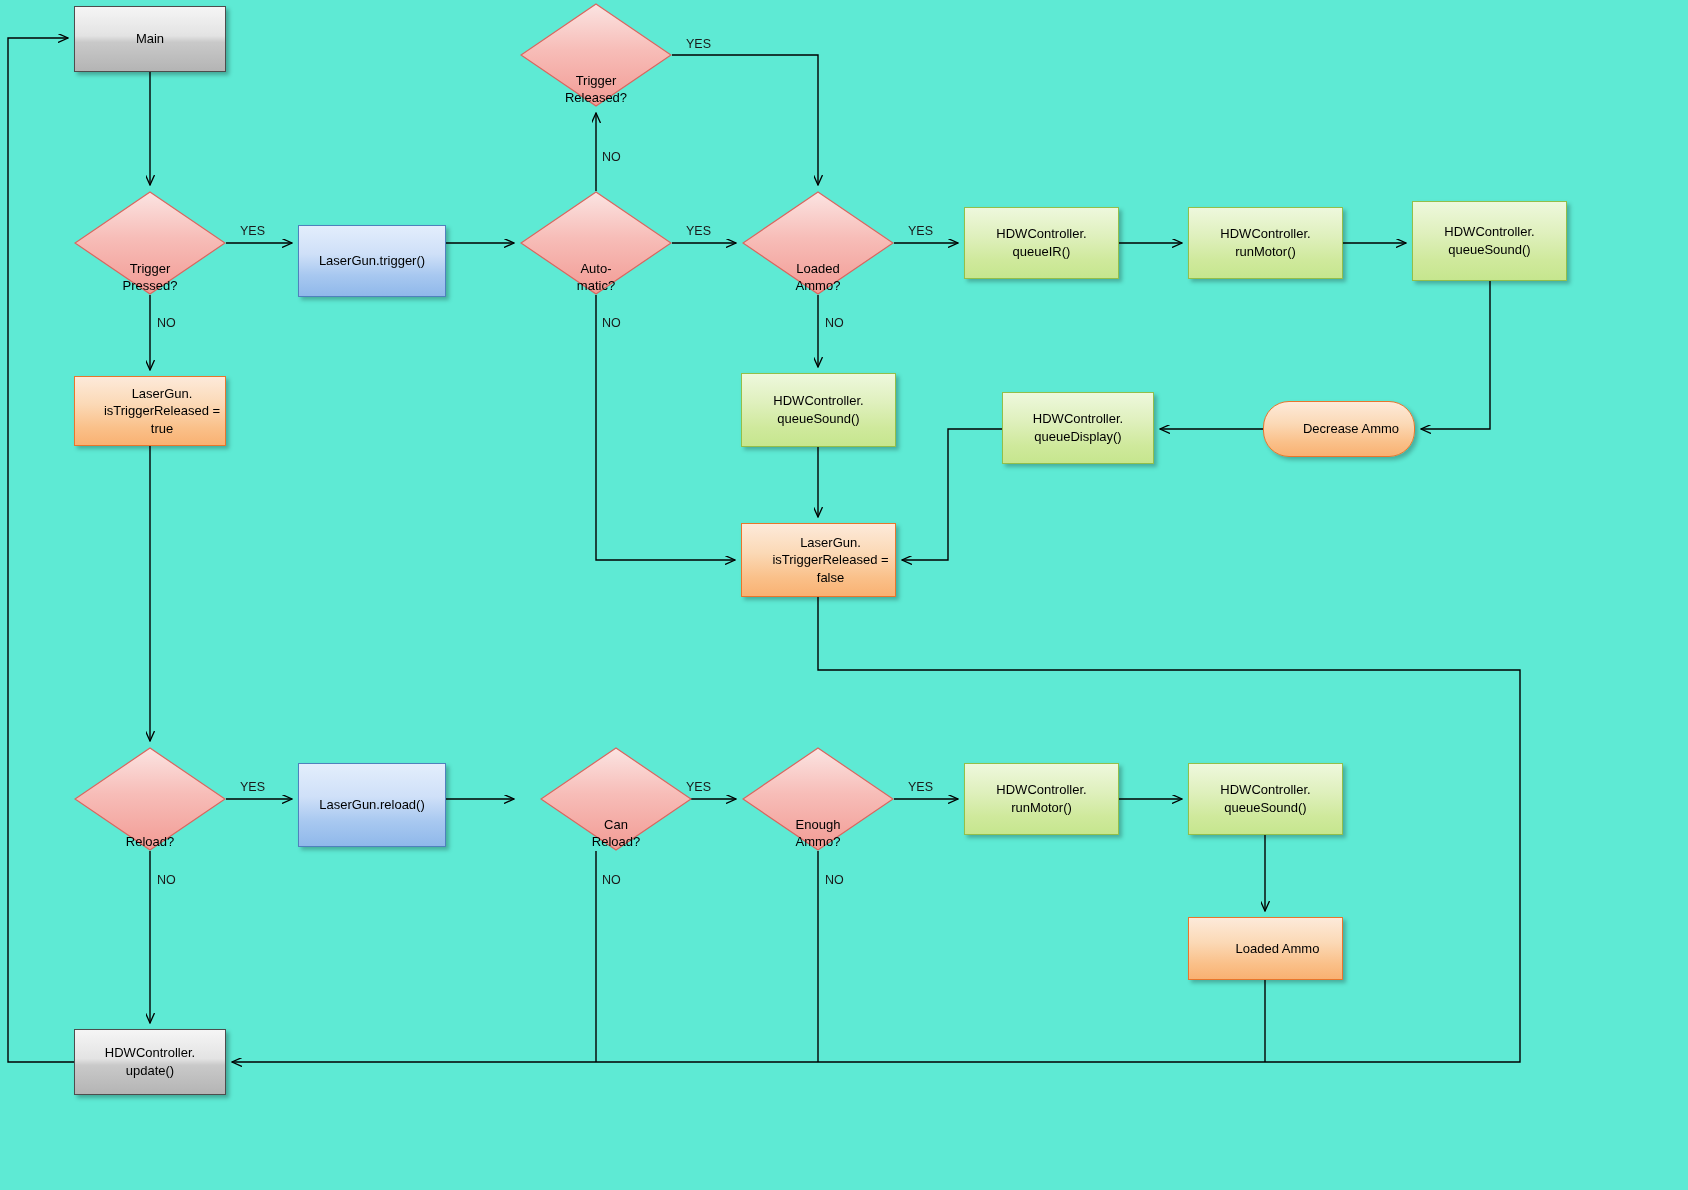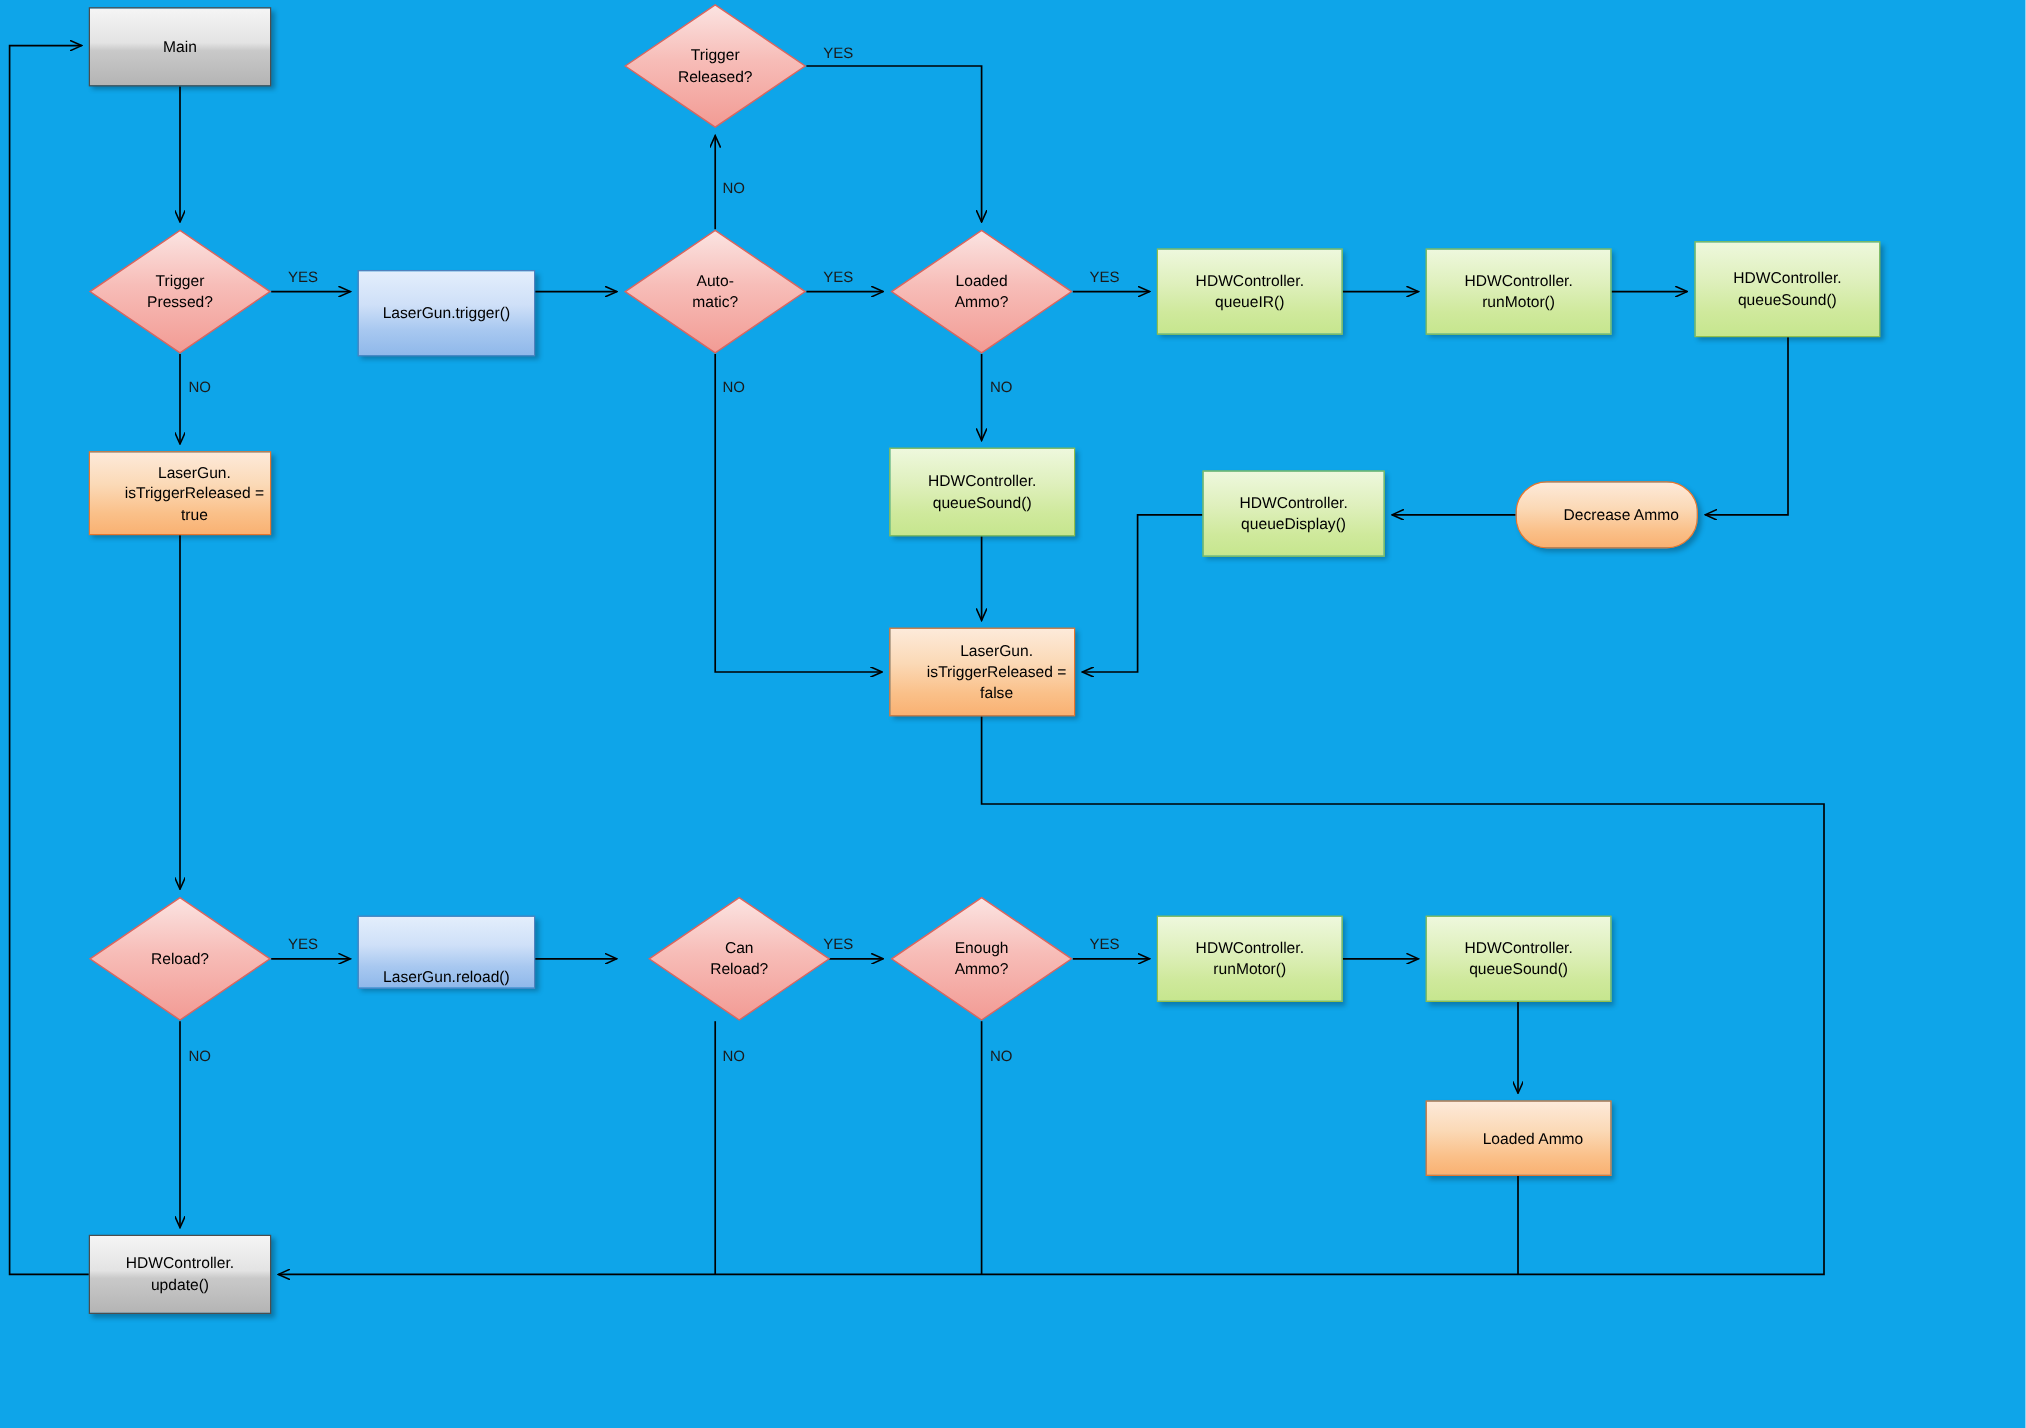--- a/index.html
+++ b/index.html
@@ -4,21 +4,21 @@
 <style>
   html, body {
     margin: 0;
     padding: 0;
     background: #ffffff;
   }
   #canvas {
     position: relative;
     width: 1688px;
     height: 1190px;
-    background: #0ea5e9;
+    background: #5eead4;
     font-family: "Liberation Sans", sans-serif;
     overflow: hidden;
   }
   svg#wires {
     position: absolute;
     left: 0; top: 0;
     width: 1688px;
     height: 1190px;
     pointer-events: none;
   }
@@ -57,20 +57,21 @@
     background: linear-gradient(to bottom, #fdeada 0%, #fbd9b6 40%, #fac089 75%, #f9b172 100%);
     border: 1px solid #e8762c;
     box-shadow: 3px 3px 4px rgba(0,0,0,0.25);
     padding-left: 24px;
   }
   
   .node.diamond {
     background: transparent;
     border: none;
     box-shadow: none;
+    align-items: flex-end;
   }
   .diamond-shape {
     position: absolute;
     left: 0; top: 0;
     width: 100%;
     height: 100%;
   }
   .diamond-label {
     position: relative;
     z-index: 2;
@@ -195,21 +196,21 @@
       <div class="node diamond" style="left: 74px; top: 747px; width: 152px; height: 104px;"><svg class="diamond-shape" viewBox="0 0 152 104" preserveAspectRatio="none">
           <defs>
             <linearGradient id="dg14" x1="0" y1="0" x2="0" y2="1">
               <stop offset="0%" stop-color="#fbe4e2"></stop>
               <stop offset="45%" stop-color="#f7bdb8"></stop>
               <stop offset="100%" stop-color="#f29b94"></stop>
             </linearGradient>
           </defs>
           <polygon points="76,1 151,52 76,103 1,52" fill="url(#dg14)" stroke="#d9665f" stroke-width="1.2"></polygon>
         </svg><span class="diamond-label">Reload?</span></div>
-      <div class="node blue" style="left: 298px; top: 763px; width: 148px; height: 61px; align-items: flex-end;"><span>LaserGun.reload()</span></div>
+      <div class="node blue" style="left: 298px; top: 763px; width: 148px; height: 84px;"><span>LaserGun.reload()</span></div>
       <div class="node diamond" style="left: 540px; top: 747px; width: 152px; height: 104px;"><svg class="diamond-shape" viewBox="0 0 152 104" preserveAspectRatio="none">
           <defs>
             <linearGradient id="dg16" x1="0" y1="0" x2="0" y2="1">
               <stop offset="0%" stop-color="#fbe4e2"></stop>
               <stop offset="45%" stop-color="#f7bdb8"></stop>
               <stop offset="100%" stop-color="#f29b94"></stop>
             </linearGradient>
           </defs>
           <polygon points="76,1 151,52 76,103 1,52" fill="url(#dg16)" stroke="#d9665f" stroke-width="1.2"></polygon>
         </svg><span class="diamond-label">Can

